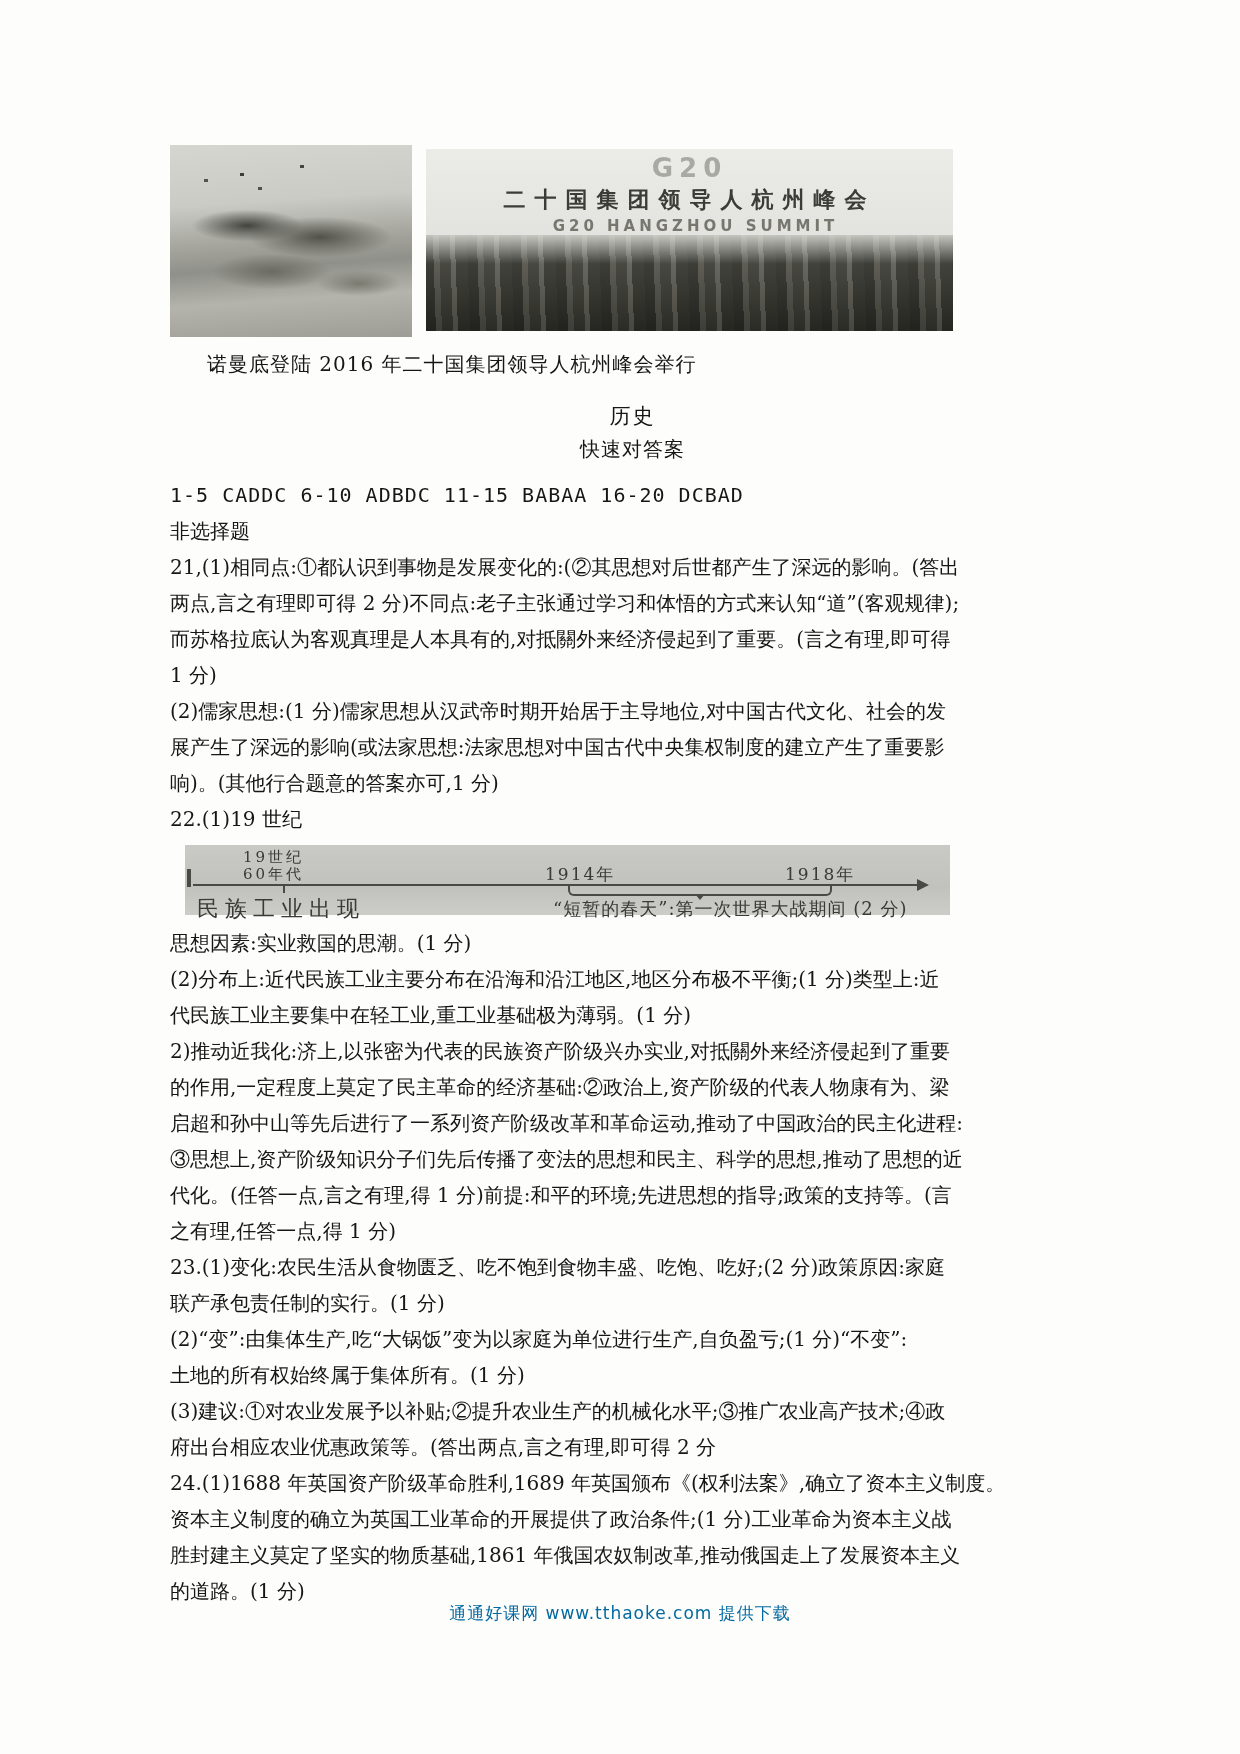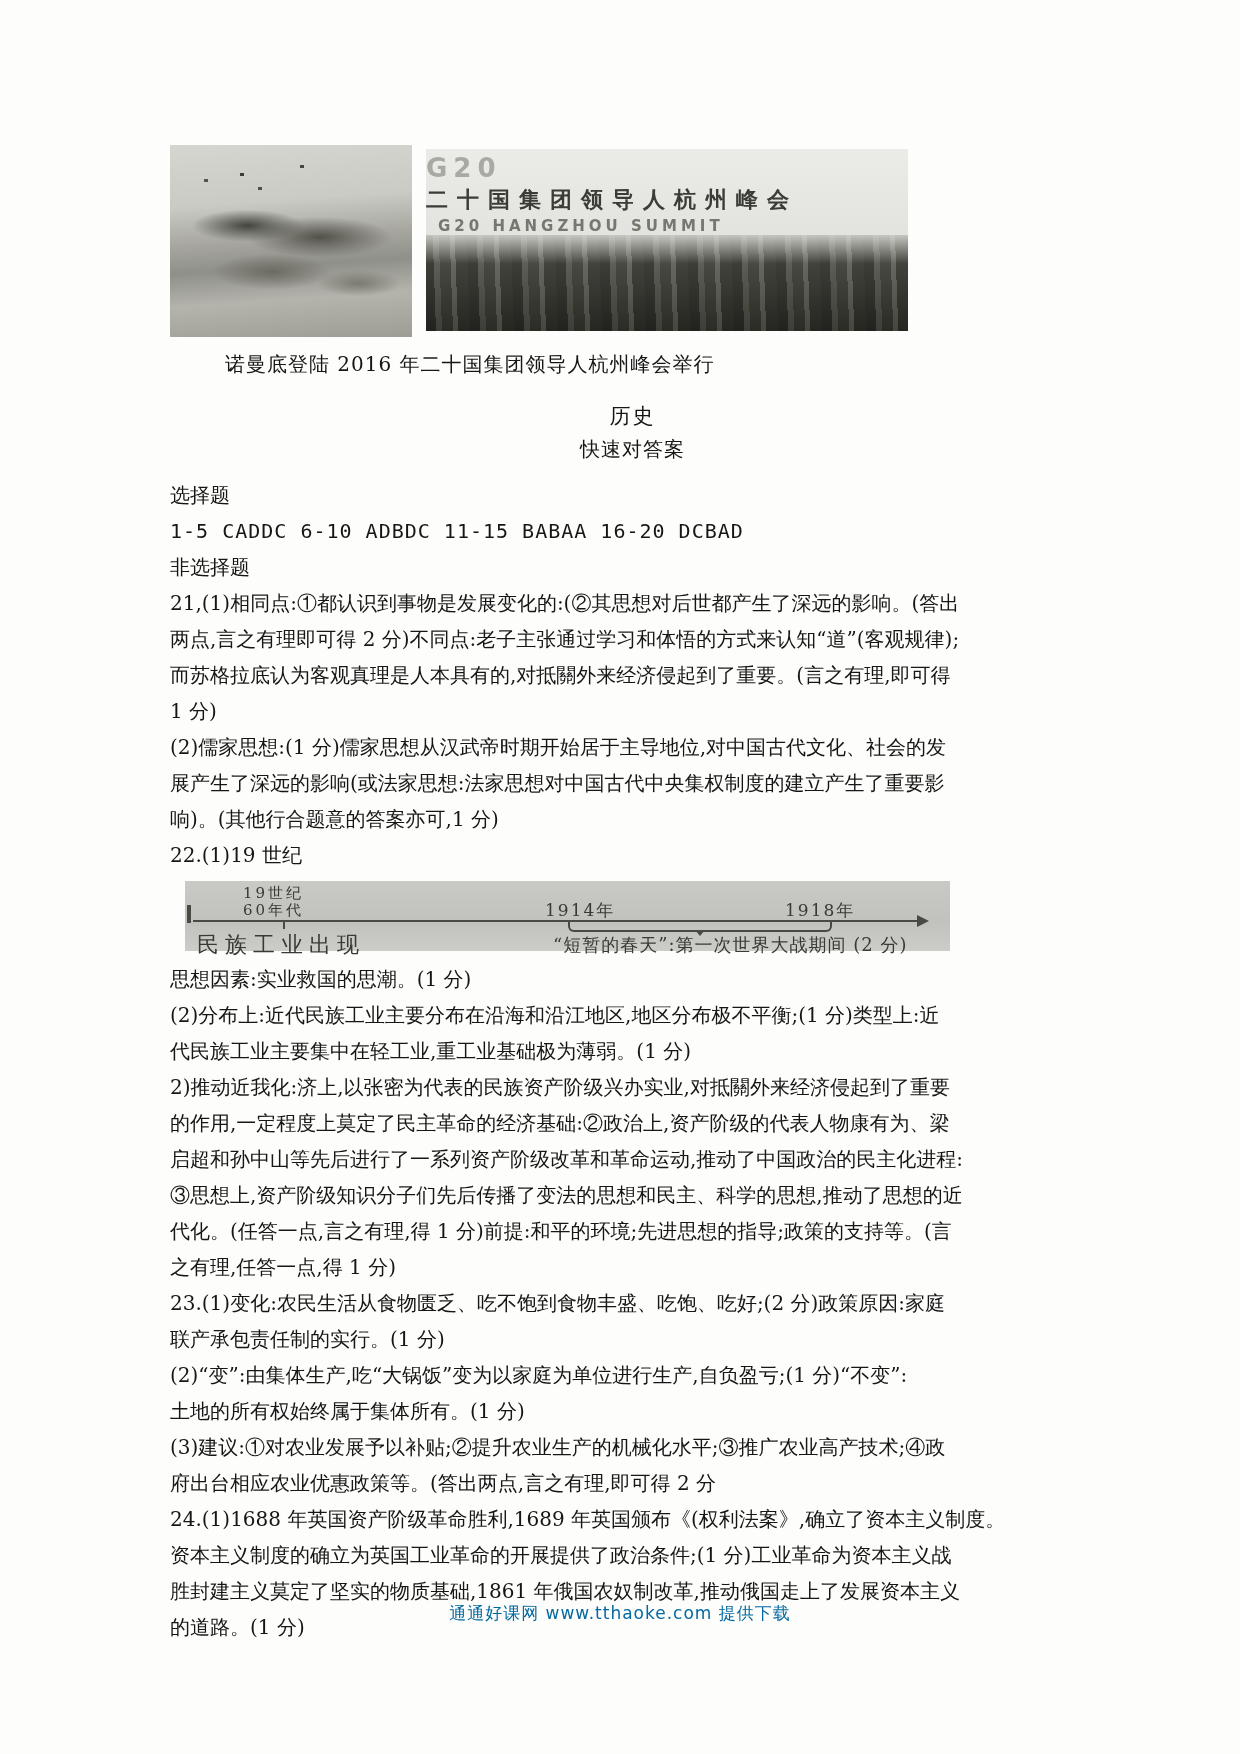--- a/index.html
+++ b/index.html
@@ -25,43 +25,43 @@
       radial-gradient(ellipse 100px 30px at 42% 66%, #6b6b62 0%, rgba(107,107,98,0) 60%),
       radial-gradient(ellipse 70px 22px at 78% 72%, #7a7a70 0%, rgba(122,122,112,0) 60%),
       linear-gradient(176deg,#d6d6d1 0%,#cbcbc6 30%,#a8a8a1 48%,#90908a 62%,#b4b4ad 78%,#9d9d96 100%);
     position:relative;
   }
   .photo-left::after{ 
     content:"";position:absolute;left:70px;top:28px;width:4px;height:3px;background:#3c3c38;
     box-shadow: 60px -8px 0 0 #46463f, 18px 14px 0 0 #50504a, -36px 6px 0 0 #55554e;
   }
   .photo-right{
-    width:482px;height:182px;flex:0 0 auto;margin-top:4px;
+    width:527px;height:182px;flex:0 0 auto;margin-top:4px;
     background:linear-gradient(180deg,#ebebe8 0%,#e3e3df 45%,#d6d6d1 100%);
-    position:relative;overflow:hidden;
+    position:relative;overflow:hidden;text-align:center;
   }
   .g20-logo{
     margin-top:4px;font-size:26px;letter-spacing:6px;color:#9a9a93;opacity:.8;
     font-family:"DejaVu Sans","Liberation Sans",sans-serif;font-weight:bold;
   }
   .g20-cn{
     margin-top:2px;font-size:22px;letter-spacing:9px;color:#3b3b37;font-weight:bold;
   }
   .g20-en{
     margin-top:2px;font-size:15px;letter-spacing:4px;color:#77776f;
     font-family:"DejaVu Sans","Liberation Sans",sans-serif;font-weight:bold;padding-left:12px;
   }
   .flags-band{
     position:absolute;left:0;right:0;bottom:0;height:96px;
     background:
       linear-gradient(180deg, rgba(225,225,220,.85) 0%, rgba(140,140,132,.25) 30%, rgba(30,30,26,.35) 100%),
       repeating-linear-gradient(88deg,#23231f 0 10px,#4e4e47 10px 16px,#32322d 16px 27px,#5c5c54 27px 32px,#2a2a25 32px 44px);
   }
   
-  .caption{margin:14px 0 0 55px;font-size:20px;letter-spacing:1px;}
+  .caption{margin:14px 0 0 37px;font-size:20px;letter-spacing:1px;}
   .doc-title{margin-top:24px;text-align:center;font-size:21px;letter-spacing:2px;}
   .doc-subtitle{margin-top:6px;text-align:center;font-size:20px;letter-spacing:1px;}
   
   .body-text{margin-top:14px;font-size:20px;line-height:36px;}
   .line{white-space:nowrap;}
   .answer-key{
     font-family:"DejaVu Sans Mono","Liberation Mono",monospace;
     font-size:20px;letter-spacing:1px;line-height:36px;
   }
   
@@ -114,21 +114,20 @@
         <div class="flags-band"></div>
       </div>
     </div>
 
     <div class="caption">诺曼底登陆 2016 年二十国集团领导人杭州峰会举行</div>
 
     <div class="doc-title">历史</div>
     <div class="doc-subtitle">快速对答案</div>
 
     <div class="body-text">
-      <div class="line">选择题</div>
       <div class="line answer-key">1-5 CADDC 6-10 ADBDC 11-15 BABAA 16-20 DCBAD</div>
       <div class="line">非选择题</div>
 
       <div>
           <div class="line">21,(1)相同点:①都认识到事物是发展变化的:(②其思想对后世都产生了深远的影响。(答出</div>
           <div class="line">两点,言之有理即可得 2 分)不同点:老子主张通过学习和体悟的方式来认知“道”(客观规律);</div>
           <div class="line">而苏格拉底认为客观真理是人本具有的,对抵關外来经济侵起到了重要。(言之有理,即可得</div>
           <div class="line">1 分)</div>
           <div class="line">(2)儒家思想:(1 分)儒家思想从汉武帝时期开始居于主导地位,对中国古代文化、社会的发</div>
           <div class="line">展产生了深远的影响(或法家思想:法家思想对中国古代中央集权制度的建立产生了重要影</div>

